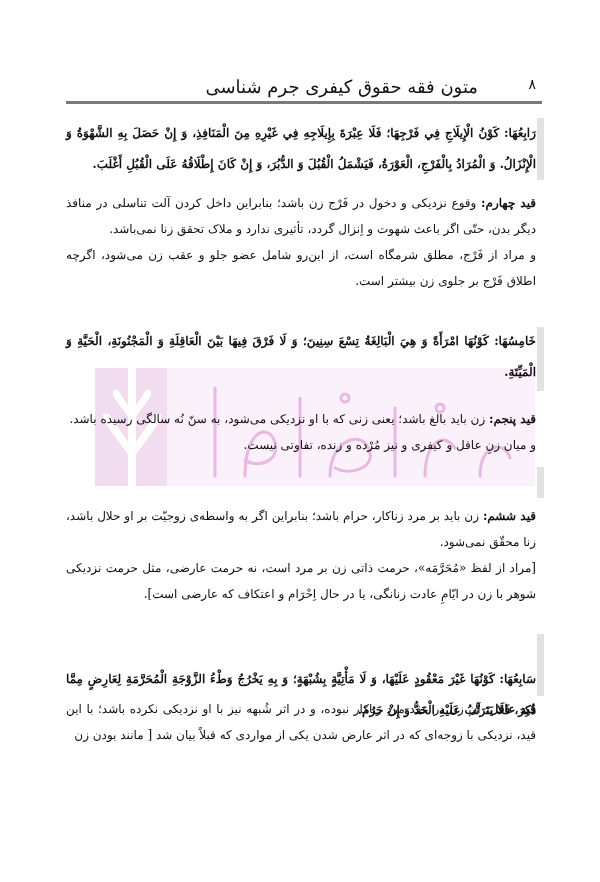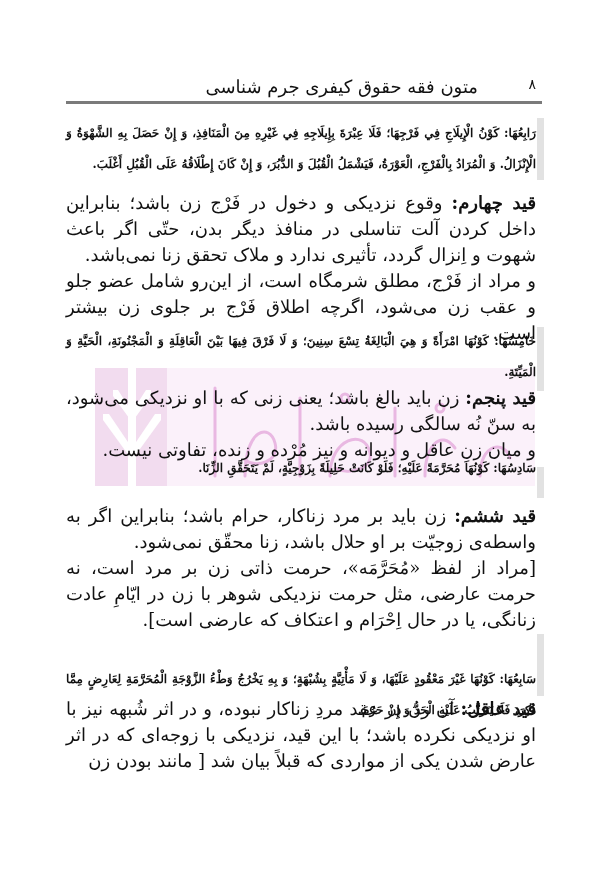--- a/index.html
+++ b/index.html
@@ -13,21 +13,21 @@
   .header-rule { position:absolute; left:66px; top:101px; width:476px; height:3px; background:#7a7a7a; }
 
   .watermark { position:absolute; left:95px; top:368px; width:440px; height:118px; pointer-events:none; }
   .wm-box { position:absolute; left:0; top:0; width:72px; height:118px; background:#f2dcef; }
   .wm-text-bg { position:absolute; left:72px; top:0; width:368px; height:118px; background:#fbf1fa; }
   .wm-svg { position:absolute; left:0; top:0; }
 
   .block { position:absolute; left:66px; width:470px; direction:rtl; text-align:justify; text-align-last:right; }
   .arabic { font-weight:bold; font-size:12px; line-height:31px; }
   .bar { position:absolute; left:537px; width:7px; background:#e2e2e2; }
-  .persian { font-size:18px; line-height:26px; }
+  .persian { font-size:12px; line-height:26px; }
   .persian b { font-weight:bold; }
   p { margin:0; }
 </style>
 </head>
 <body>
 
 <div class="page">
 
   <div class="header">
     <span class="page-num">۸</span>
@@ -64,27 +64,26 @@
 
   <div class="bar" style="top:118px;height:62px;"></div>
   <div class="block arabic" style="top:118px;">رَابِعُهَا: كَوْنُ الْإِيلَاجِ فِي فَرْجِهَا؛ فَلَا عِبْرَةَ بِإِيلَاجِهِ فِي غَيْرِهِ مِنَ الْمَنَافِذِ، وَ إِنْ حَصَلَ بِهِ الشَّهْوَةُ وَ الْإِنْزَالُ. وَ الْمُرَادُ بِالْفَرْجِ، الْعَوْرَةُ، فَيَشْمَلُ الْقُبُلَ وَ الدُّبُرَ، وَ إِنْ كَانَ إِطْلَاقُهُ عَلَى الْقُبُلِ أَغْلَبَ.</div>
   <div class="block persian" style="top:190px;">
     <p><b>قید چهارم:</b> <span>وقوع نزدیکی و دخول در فَرْج زن باشد؛ بنابراین داخل کردن آلت تناسلی در منافذ دیگر بدن، حتّی اگر باعث شهوت و اِنزال گردد، تأثیری ندارد و ملاک تحقق زنا نمی‌باشد.</span></p>
     <p>و مراد از فَرْج، مطلق شرمگاه است، از این‌رو شامل عضو جلو و عقب زن می‌شود، اگرچه اطلاق فَرْج بر جلوی زن بیشتر است.</p>
   </div>
 
   <div class="bar" style="top:327px;height:64px;"></div>
   <div class="block arabic" style="top:326px;">خَامِسُهَا: كَوْنُهَا امْرَأَةً وَ هِيَ الْبَالِغَةُ تِسْعَ سِنِينَ؛ وَ لَا فَرْقَ فِيهَا بَيْنَ الْعَاقِلَةِ وَ الْمَجْنُونَةِ، الْحَيَّةِ وَ الْمَيِّتَةِ.</div>
-  <div class="block persian" style="top:385px;">
+  <div class="block persian" style="top:406px;">
     <p><b>قید پنجم:</b> <span>زن باید بالغ باشد؛ یعنی زنی که با او نزدیکی می‌شود، به سنّ نُه سالگی رسیده باشد.</span></p>
-    <p>و میان زنِ عاقل و دیوانه و نیز مُرْده و زنده، تفاوتی نیست.</p>
+    <p>و میان زنِ عاقل و کیفری و نیز مُرْده و زنده، تفاوتی نیست.</p>
   </div>
 
   <div class="bar" style="top:467px;height:31px;"></div>
-  <div class="block arabic" style="top:453px;">سَادِسُهَا: كَوْنُهَا مُحَرَّمَةً عَلَيْهِ؛ فَلَوْ كَانَتْ حَلِيلَةً بِزَوْجِيَّةٍ، لَمْ يَتَحَقَّقِ الزِّنَا.</div>
   <div class="block persian" style="top:503px;">
     <p><b>قید ششم:</b> <span>زن باید بر مرد زناکار، حرام باشد؛ بنابراین اگر به واسطه‌ی زوجیّت بر او حلال باشد، زنا محقّق نمی‌شود.</span></p>
     <p>[مراد از لفظ «مُحَرَّمَه»، حرمت ذاتی زن بر مرد است، نه حرمت عارضی، مثل حرمت نزدیکی شوهر با زن در ایّامِ عادت زنانگی، یا در حال اِحْرَام و اعتکاف که عارضی است].</p>
   </div>
 
   <div class="bar" style="top:634px;height:62px;"></div>
   <div class="block arabic" style="top:664px;">سَابِعُهَا: كَوْنُهَا غَيْرَ مَعْقُودٍ عَلَيْهَا، وَ لَا مَأْتِيَّةٍ بِشُبْهَةٍ؛ وَ بِهِ يَخْرُجُ وَطْءُ الزَّوْجَةِ الْمُحَرَّمَةِ لِعَارِضٍ مِمَّا ذُكِرَ، فَلَا يَتَرَتَّبُ عَلَيْهِ الْحَدُّ وَ إِنْ حَرُمَ.</div>
   <div class="block persian" style="top:696px;">
     <p><b>قید عاقل:</b> <span>آن زن در عقد مردِ زناکار نبوده، و در اثر شُبهه نیز با او نزدیکی نکرده باشد؛ با این قید، نزدیکی با زوجه‌ای که در اثر عارض شدن یکی از مواردی که قبلاً بیان شد [ مانند بودن زن</span></p>
   </div>

